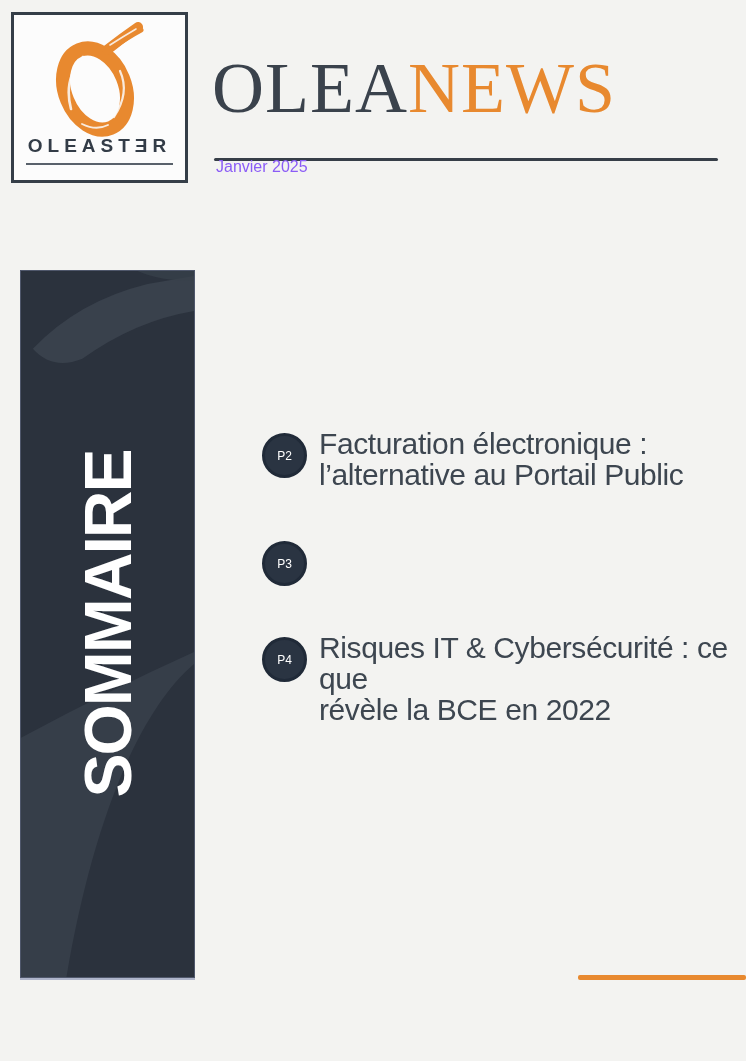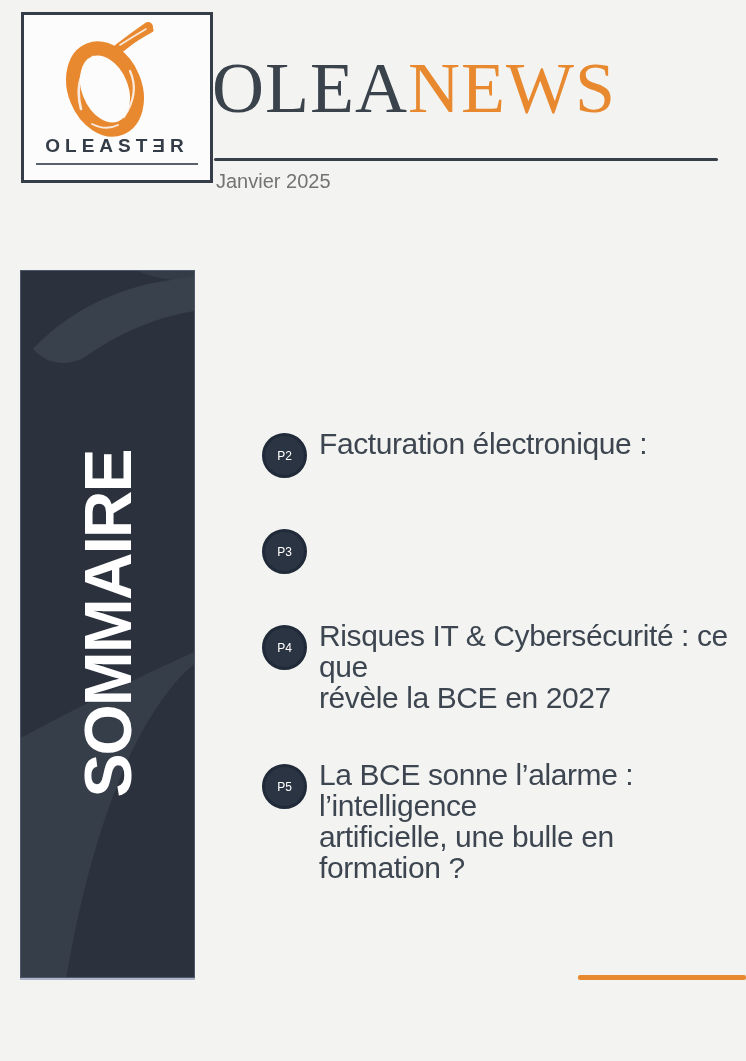--- a/index.html
+++ b/index.html
@@ -19,22 +19,22 @@
   .page{
     position:relative;
     width:746px;height:1061px;
     background:var(--page-bg);
     overflow:hidden;
     font-family:"Liberation Sans", sans-serif;
   }
 
   
   .logo-box{
-    position:absolute;left:21px;top:12px;
-    width:192px;height:171px;
+    position:absolute;left:11px;top:12px;
+    width:177px;height:171px;
     background:#FCFCFC;
     border:3px solid #353E48;
   }
   .logo-o{position:absolute;left:24px;top:6px;width:120px;height:118px;}
   .logo-brand{
     position:absolute;left:0;right:0;top:120px;
     text-align:center;
     font-size:19px;font-weight:700;
     letter-spacing:5px;
     color:#333C47;
@@ -54,22 +54,22 @@
     white-space:nowrap;
   }
   .masthead-title .accent{color:var(--accent);}
   .masthead-rule{
     position:absolute;left:214px;top:158px;
     width:504px;height:3px;
     background:var(--rule);
     border-radius:2px;
   }
   .masthead-date{
-    position:absolute;left:216px;top:170px;
-    font-size:20px;color:#737373;
+    position:absolute;left:216px;top:158px;
+    font-size:16px;color:#8b5cf6;
   }
 
   
   .sidebar{
     position:absolute;left:20px;top:270px;
     width:175px;height:708px;
     background:var(--sidebar-bg);
     border:1px solid rgba(145,158,195,.35);
     box-shadow:0 2px 0 0 var(--edge);
     display:flex;align-items:center;justify-content:center;
@@ -154,42 +154,36 @@
     </svg>
     <div class="sidebar-label">SOMMAIRE</div>
   </div>
 
   <div class="toc">
 
     <div class="toc-item">
       <div class="toc-badge">P2</div>
       <div class="toc-text">
         <span>Facturation électronique :</span>
+        <span>l’alternative au Portail Public</span>
       </div>
     </div>
 
     <div class="toc-item">
       <div class="toc-badge">P3</div>
       <div class="toc-text">
       </div>
     </div>
 
     <div class="toc-item">
       <div class="toc-badge">P4</div>
       <div class="toc-text">
         <span>Risques IT &amp; Cybersécurité : ce que</span>
-        <span>révèle la BCE en 2027</span>
+        <span>révèle la BCE en 2022</span>
       </div>
     </div>
 
-    <div class="toc-item">
-      <div class="toc-badge">P5</div>
-      <div class="toc-text">
-        <span>La BCE sonne l’alarme : l’intelligence</span>
-        <span>artificielle, une bulle en formation ?</span>
-      </div>
-    </div>
 
   </div>
 
   <div class="footer-line"></div>
 
 </div>
 
 </body></html>

